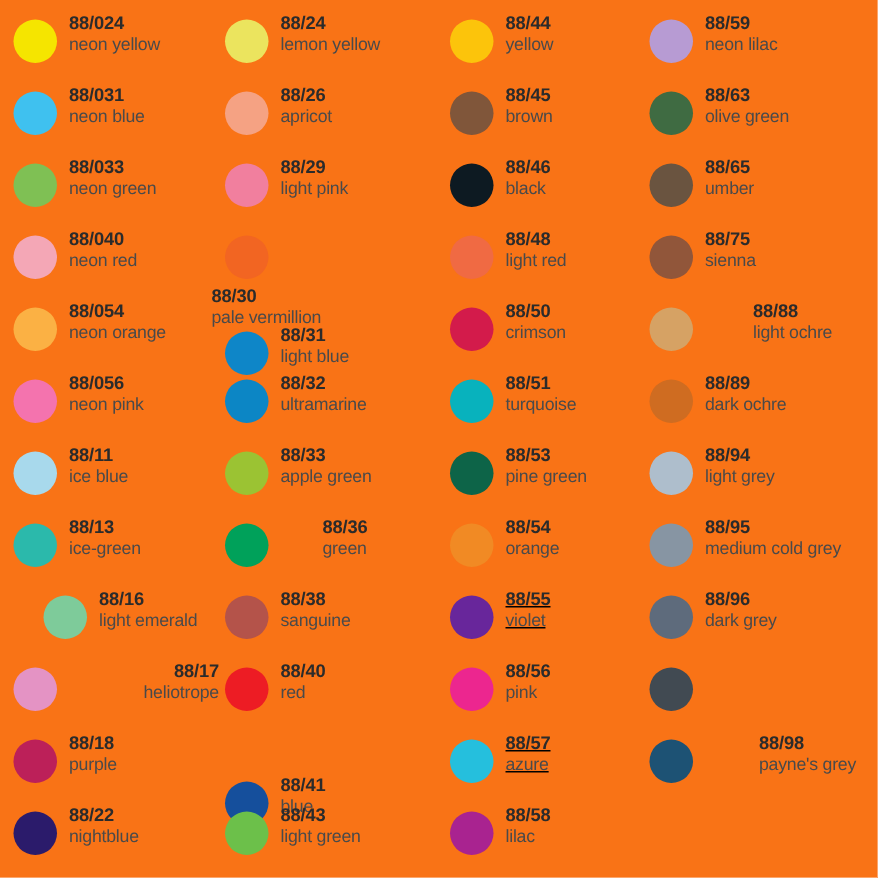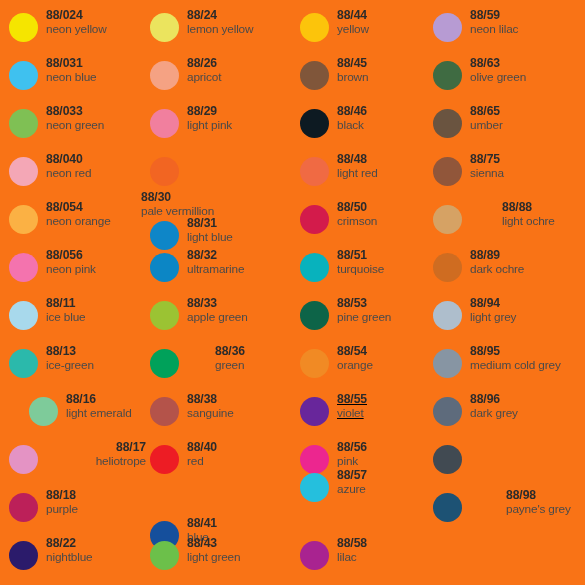--- a/index.html
+++ b/index.html
@@ -385,21 +385,21 @@
       </div>
       <div class="swatch-row" style="top: 436px;">
         <div class="dot-wrap">
           <span class="dot" style="background: rgb(236, 38, 143);"></span>
         </div>
         <div class="labels">
           <span class="code">88/56</span>
           <span class="name">pink</span>
         </div>
       </div>
-      <div class="swatch-row" style="top: 464px;">
+      <div class="swatch-row" style="top: 484px; text-decoration: underline;">
         <div class="dot-wrap">
           <span class="dot" style="background: rgb(37, 191, 221);"></span>
         </div>
         <div class="labels">
           <span class="code">88/57</span>
           <span class="name">azure</span>
         </div>
       </div>
       <div class="swatch-row" style="top: 532px;">
         <div class="dot-wrap">

